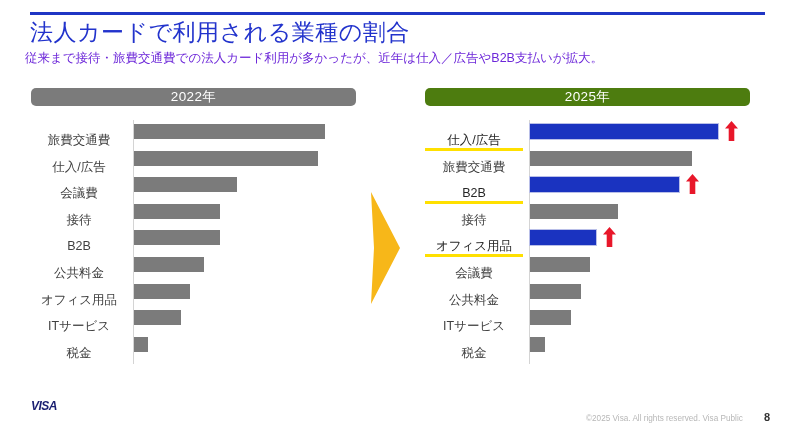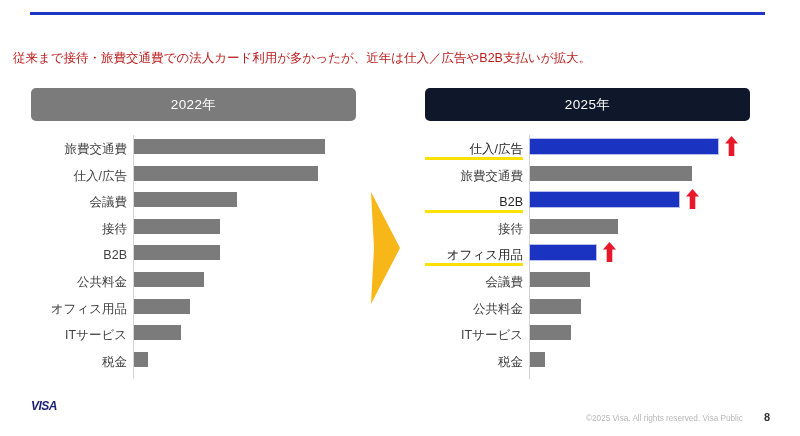--- a/index.html
+++ b/index.html
@@ -35,46 +35,46 @@
     top: 17px;
     font-size: 23px;
     line-height: 30px;
     color: #2233cc;
     font-weight: 500;
     letter-spacing: 0.5px;
     white-space: nowrap;
   }
   .subtitle {
     position: absolute;
-    left: 13px;
+    left: 25px;
     top: 50px;
     font-size: 12.5px;
     line-height: 17px;
-    color: #b91c1c;
+    color: #6d28d9;
     white-space: nowrap;
     font-weight: 500;
   }
 
   
   .panel { position: absolute; top: 88px; }
   .panel-left  { left: 31px;  width: 325px; }
   .panel-right { left: 425px; width: 325px; }
 
   .panel-header {
-    height: 33px;
+    height: 18px;
     border-radius: 5px;
     color: #ffffff;
     font-size: 13.5px;
     display: flex;
     align-items: center;
     justify-content: center;
     letter-spacing: 0.4px;
   }
   .panel-header.gray { background: #7b7b7b; }
-  .panel-header.blue { background: #0f172a; }
+  .panel-header.blue { background: #4d7c0f; }
 
   
   .chart {
     position: relative;
     margin-top: 14px;
     height: 248px;
   }
   .axis-line {
     position: absolute;
     top: 0;
@@ -86,24 +86,24 @@
   .chart-right .axis-line { left: 104px; }
 
   .row {
     position: absolute;
     left: 0;
     right: 0;
     height: 26.5px;
   }
   .row-label {
     position: absolute;
-    top: 6px;
+    top: 12px;
     font-size: 12.5px;
     color: #3f3f3f;
-    text-align: right;
+    text-align: center;
     white-space: nowrap;
     line-height: 16px;
   }
   .chart-left .row-label  { left: 0; width: 96px; }
   .chart-right .row-label { left: 0; width: 98px; }
 
   .row-label.hl {
     color: #262626;
     border-bottom: 3px solid #ffe000;
     padding-bottom: 0px;
@@ -174,20 +174,21 @@
     color: #333333;
     font-weight: bold;
   }
 </style>
 </head>
 <body>
 
 <div class="slide">
 
   <div class="top-rule"></div>
+  <div class="title">法人カードで利用される業種の割合</div>
   <div class="subtitle">従来まで接待・旅費交通費での法人カード利用が多かったが、近年は仕入／広告やB2B支払いが拡大。</div>
 
   <div class="panel panel-left">
     <div class="panel-header gray">2022年</div>
     <div class="chart chart-left">
       <div class="axis-line"></div>
       <div id="rows-left">
           <div class="row" style="top: 0px;">
             <div class="row-label">旅費交通費</div>
             <div class="bar gray" style="width: 190.65px;"></div>

